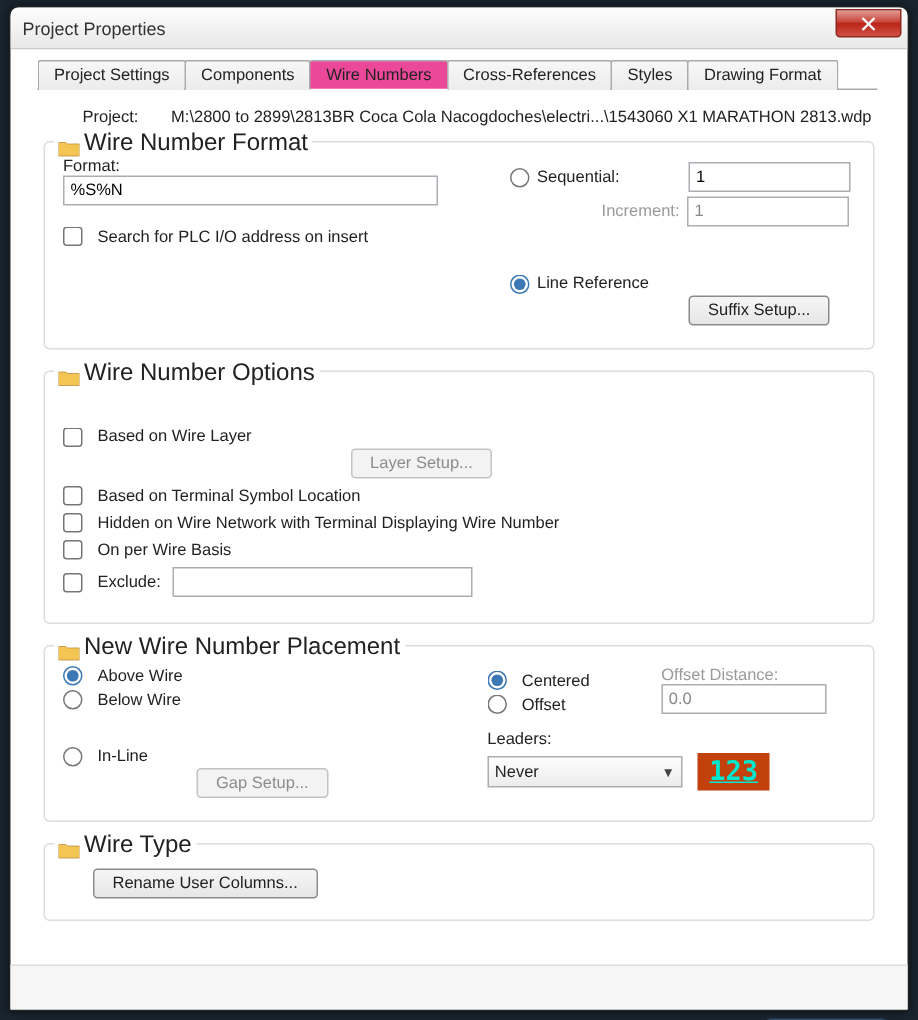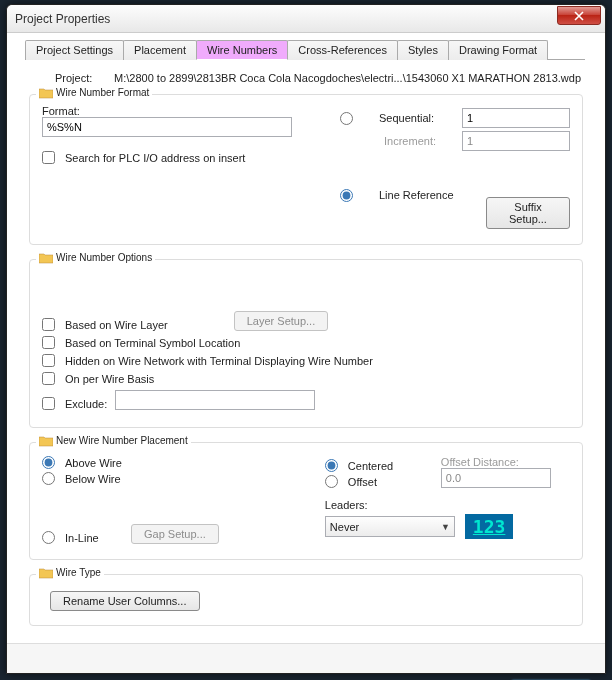--- a/index.html
+++ b/index.html
@@ -5,53 +5,53 @@
 * { box-sizing: border-box; margin: 0; padding: 0; }
 body { width: 612px; height: 680px; background: #1a2530; font-family: "Segoe UI", Tahoma, sans-serif; font-size: 11px; overflow: hidden; }
 .window { position: absolute; top: 4px; left: 6px; width: 600px; height: 670px; background: #fff; border: 1px solid #222; border-radius: 6px 6px 0 0; box-shadow: 0 0 8px rgba(0,0,0,0.6); }
 .titlebar { height: 28px; background: linear-gradient(#fdfdfd, #e8e8e8); border-radius: 6px 6px 0 0; display: flex; align-items: center; padding: 0 6px; border-bottom: 1px solid #ccc; position: relative; }
 .titlebar .title { color: #333; font-size: 12px; padding-left: 2px; }
 .close-btn { position: absolute; right: 4px; top: 1px; width: 44px; height: 19px; background: linear-gradient(#e29a94, #c9453a 45%, #ba2416 50%, #cf4f45); border: 1px solid #8b2b22; border-radius: 0 0 3px 3px; color: #fff; display:flex; align-items:center; justify-content:center; font-weight:bold; font-family: Arial; cursor: default; }
 .close-btn svg { width: 10px; height: 10px; }
 
 .tabstrip { display: flex; margin: 6px 6px 0 18px; border-bottom: 1px solid #aaa; width: 560px; }
 .tab { background: linear-gradient(#f7f7f7, #ececec); border: 1px solid #aaa; border-bottom: none; padding: 3px 10px; font-size: 11px; margin-right: -1px; border-radius: 2px 2px 0 0; position: relative; top: 1px; color: #222; }
-.tab.active { background: #f0abfc; border-bottom: 1px solid #fff; z-index: 1; }
+.tab.active { background: #ec4899; border-bottom: 1px solid #fff; z-index: 1; }
 
 .content { padding: 8px 22px 60px 22px; color: #222; }
 .project-row { margin: 4px 0 10px 0; padding-left: 26px; }
 .project-row span.lbl { display:inline-block; width: 56px; }
 
 .group { border: 1px solid #ddd; border-radius: 4px; padding: 10px 12px 12px 12px; margin-bottom: 14px; position: relative; }
-.group-title { position: absolute; top: -8px; left: 6px; background: #fff; padding: 0 3px; font-size: 10px; color: #222; display:flex; align-items:flex-start; gap:3px; }
+.group-title { position: absolute; top: -8px; left: 6px; background: #fff; padding: 0 3px; font-size: 16px; color: #222; display:flex; align-items:flex-end; gap:3px; }
 
 .fmt-grid { display: flex; gap: 40px; }
 .fmt-left { flex: 1; }
 .fmt-right { width: 230px; }
 .label-sm { color: #222; font-size: 11px; }
 .label-gray { color: #9a9a9a; }
 .input-text { width: 100%; border: 1px solid #abadb3; padding: 2px 4px; font-size: 11px; height: 20px; background:#fff; }
 .input-text.short { width: 108px; }
-.row { display:flex; align-items:flex-end; margin: 3px 0; gap: 6px; }
-.row-right { display:flex; align-items:center; justify-content:flex-start; margin: 3px 0; gap:22px; }
+.row { display:flex; align-items:center; margin: 3px 0; gap: 6px; }
+.row-right { display:flex; align-items:center; justify-content:flex-start; margin: 3px 0; gap:1px; }
 .radio, .check { accent-color: #3b78b5; margin-right: 4px; }
 input[type=checkbox]{ width:13px; height:13px; }
 input[type=radio]{ width:13px; height:13px; }
 .btn { background: linear-gradient(#f6f6f6,#e6e6e6); border:1px solid #8a8a8a; border-radius:3px; padding:3px 12px; font-size:11px; color:#222; min-width:80px;margin-top:36px; }
 .btn:disabled { color:#8c8c8c; border-color:#c3c3c3; background:#f3f3f3; }
 
 .options .row { margin: 5px 0; }
 .layer-btn-wrap { display:inline-block; margin-left: 60px; }
 
 .placement-grid { display:flex; gap:30px; }
 .placement-left { width: 230px; }
 .placement-right { width: 260px; margin-left: 36px; }
 .select { border:1px solid #abadb3; padding:2px 4px; font-size:11px; height:21px; width:130px; background: linear-gradient(#fefefe,#ececec); display:flex; justify-content:space-between; align-items:center; }
 .select .arrow { font-size: 9px; color:#444;}
-.preview-box { display:inline-block; background:#0369a1; color:#00e7d0; font-family: monospace; font-size:18px; font-weight:bold; padding:2px 8px; vertical-align:middle; margin-left:10px; text-decoration:underline;}
+.preview-box { display:inline-block; background:#c2410c; color:#00e7d0; font-family: monospace; font-size:18px; font-weight:bold; padding:2px 8px; vertical-align:middle; margin-left:10px; text-decoration:underline;}
 .offset-label { color:#9a9a9a; }
 
 .footer { position:absolute; bottom:0; left:0; right:0; height:30px; border-top:1px solid #ddd; display:flex; justify-content:flex-end; gap:6px; padding:0 14px; background:#f6f6f6; }
 .footer .btn { min-width: 80px; text-align:center; }
 .footer .btn.help { border-color:#3c7fb1; box-shadow: 0 0 2px #5da7db; padding-left: 17px; }
 
 .icon-folder { width:14px; height:12px; display:inline-block; }
 
 .exclude-input { width: 200px; margin-left: 2px; }
 </style>
@@ -63,21 +63,21 @@
     <span class="title">Project Properties</span>
     <div class="close-btn">
       <svg viewBox="0 0 10 10">
           <path d="M1 1 L9 9 M9 1 L1 9" stroke="#fff" stroke-width="1.6"></path>
         </svg>
     </div>
   </div>
 
   <div class="tabstrip">
     <div class="tab">Project Settings</div>
-    <div class="tab">Placement</div>
+    <div class="tab">Components</div>
     <div class="tab active">Wire Numbers</div>
     <div class="tab">Cross-References</div>
     <div class="tab">Styles</div>
     <div class="tab">Drawing Format</div>
   </div>
 
   <div class="content">
     <div class="project-row">
       <span class="lbl">Project:</span>
       <span>M:\2800 to 2899\2813BR Coca Cola Nacogdoches\electri...\1543060 X1 MARATHON 2813.wdp</span>
@@ -203,21 +203,21 @@
       </div>
     </div>
 
     <div class="group" style="padding-bottom:14px">
       <div class="group-title">
         <svg class="icon-folder" viewBox="0 0 14 12">
             <path d="M0 2h5l1 1h8v8H0z" fill="#f3c654" stroke="#b8893b" stroke-width="0.5"></path>
           </svg>
         <span>Wire Type</span>
       </div>
-      <button class="btn" style="margin-top:6px; margin-left:8px">Rename User Columns...</button>
+      <button class="btn" style="margin-top:6px; margin-left:20px">Rename User Columns...</button>
     </div>
   </div>
 
   <div class="footer">
     <button class="btn">OK</button>
     <button class="btn">Cancel</button>
     <button class="btn help">Help</button>
   </div>
 </div>
 

